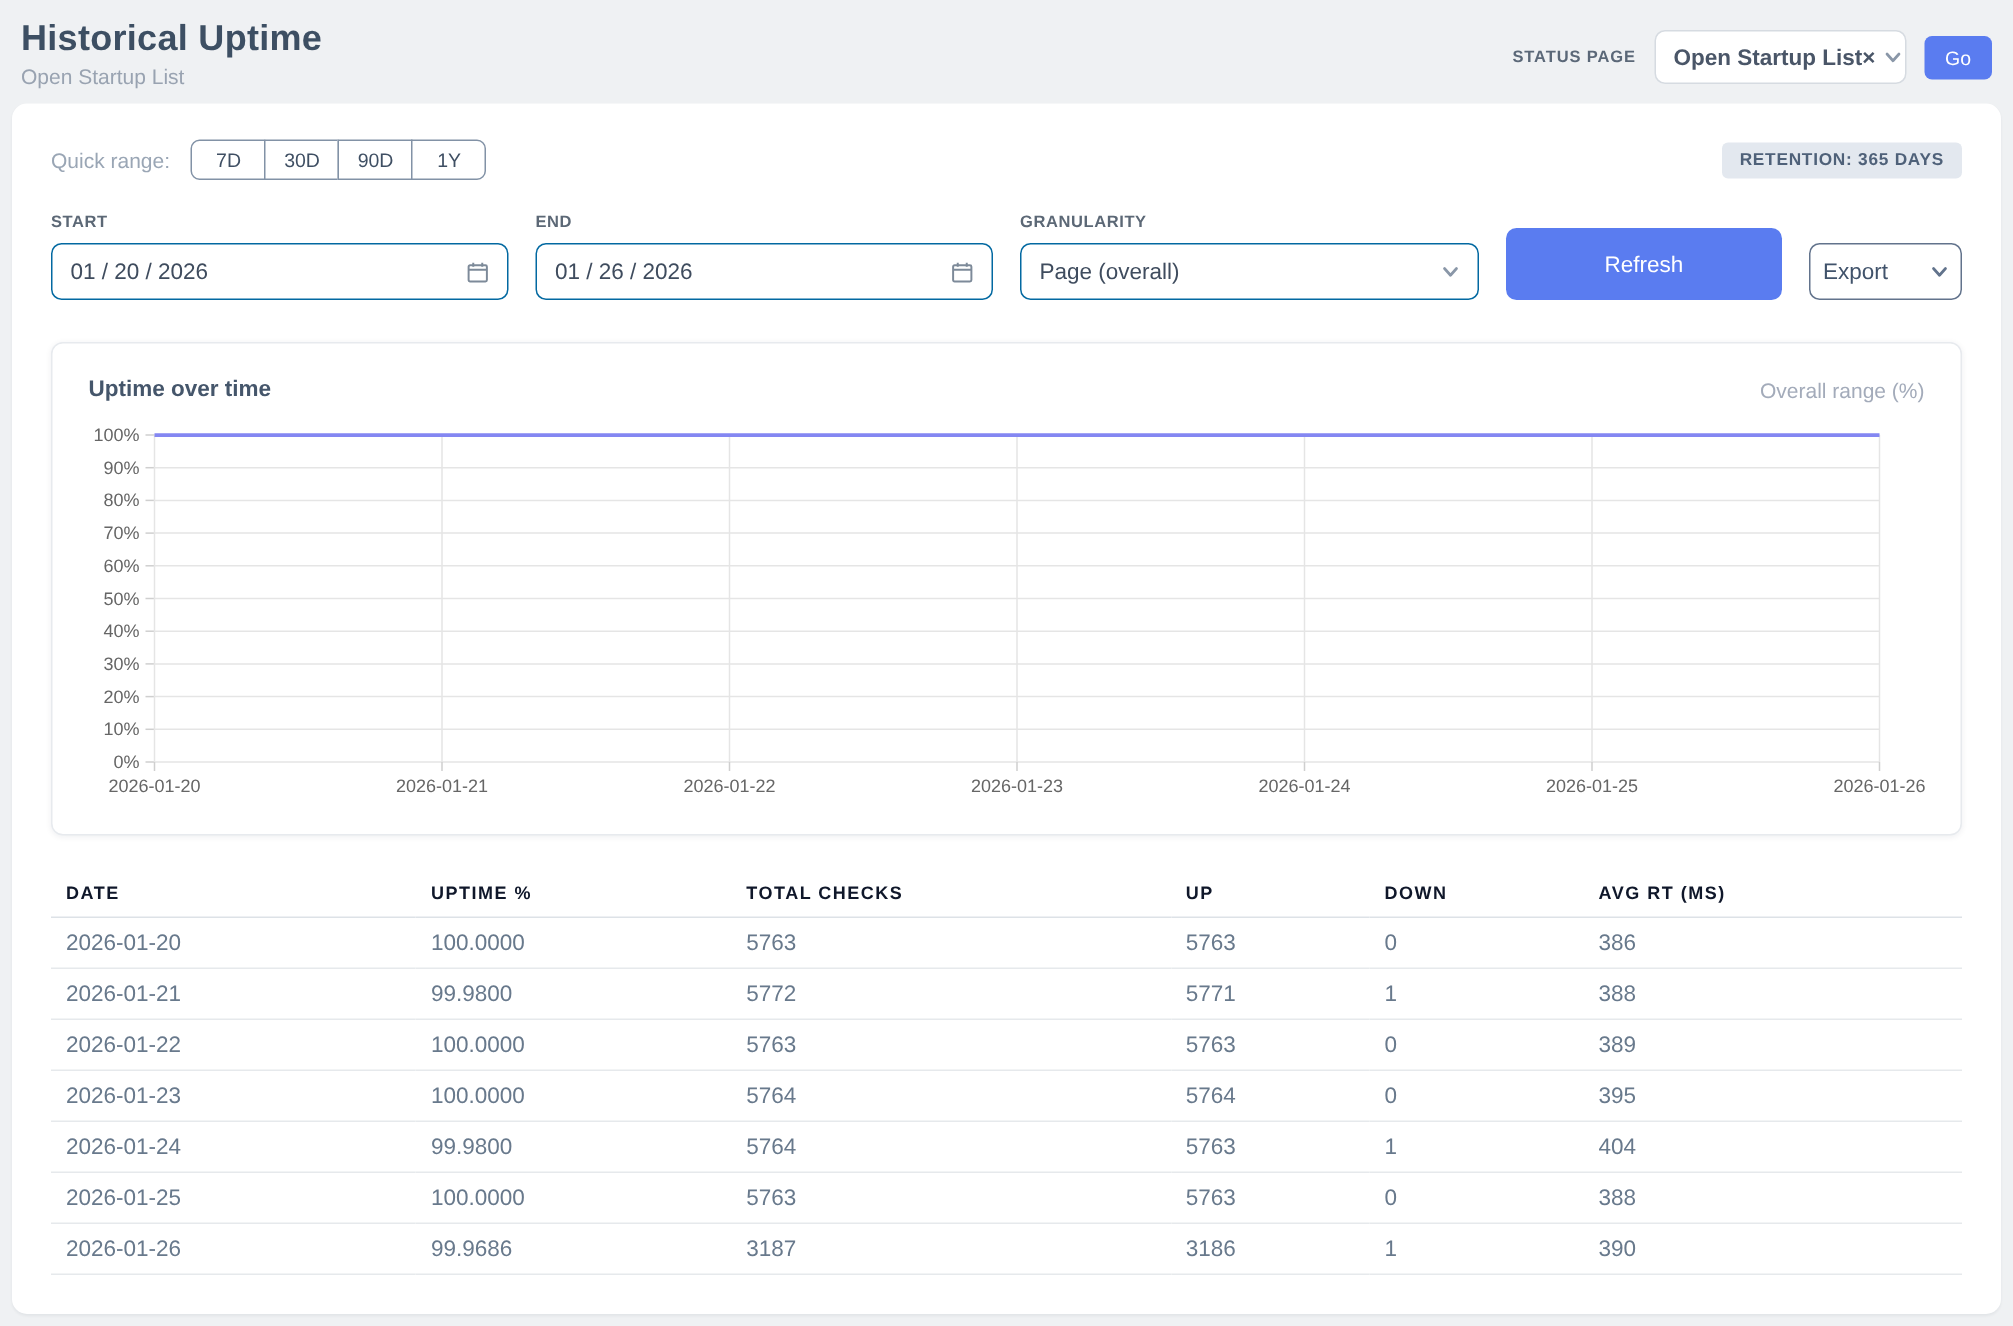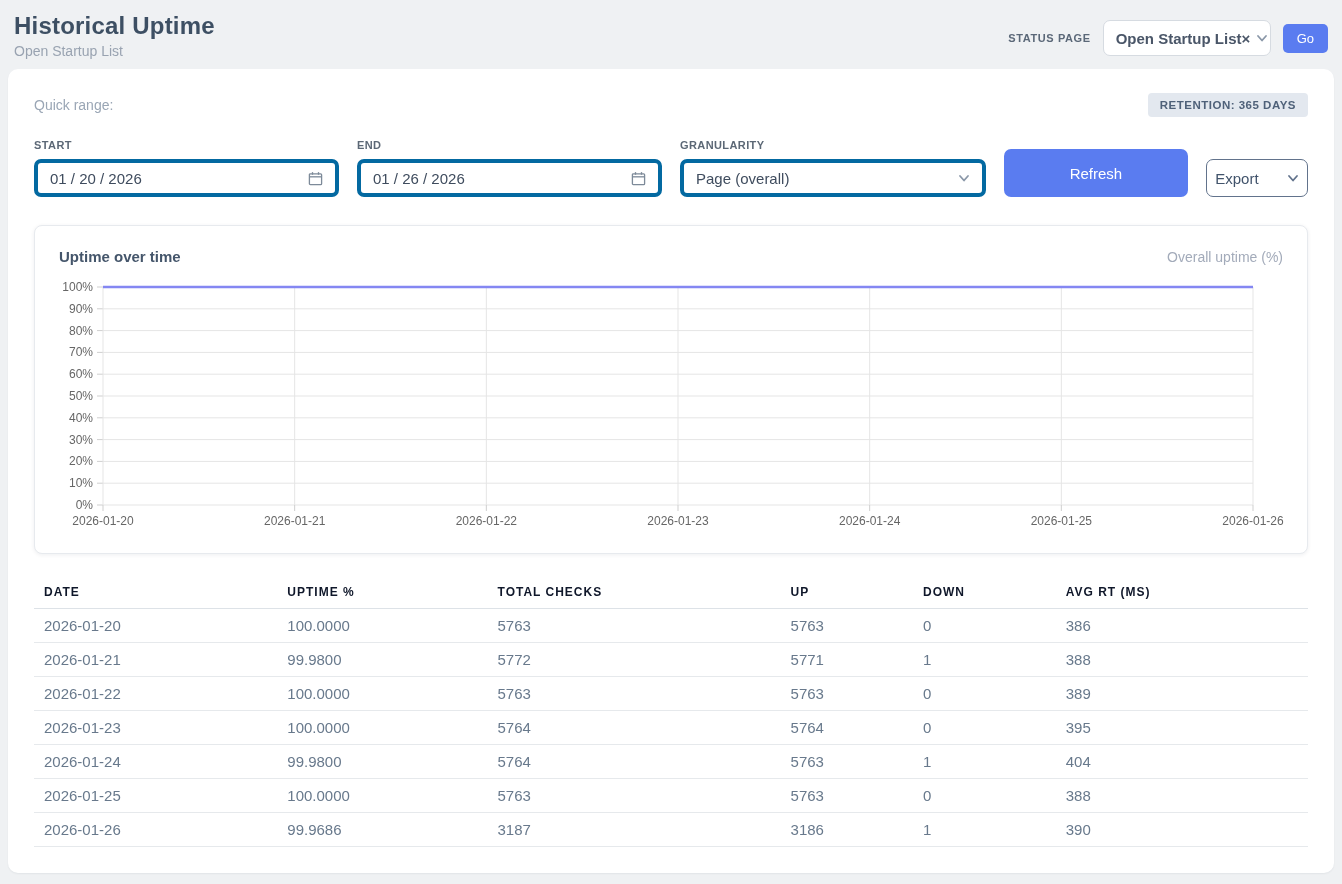--- a/index.html
+++ b/index.html
@@ -51,21 +51,21 @@
   .seg-btn:last-child { border-radius:0 6px 6px 0; }
   .retention-badge {
     background:#e3e8ef; color:#4f6179; font-size:11.5px; font-weight:bold;
     letter-spacing:.5px; padding:6px 12px; border-radius:4px;
   }
   
   .filter-row { display:flex; align-items:flex-end; gap:18px; margin-top:22px; }
   .field { display:flex; flex-direction:column; }
   .field-label { font-size:11px; font-weight:600; color:#5c6876; letter-spacing:.4px; margin-bottom:8px; }
   .text-input, .select-input {
-    height:38px; border:4px solid #0369a1; border-radius:7px; background:#fff;
+    height:38px; border:1px solid #0369a1; border-radius:7px; background:#fff;
     display:flex; align-items:center; justify-content:space-between;
     padding:0 12px; font-size:15px; color:#3f4c5e; cursor:pointer;
   }
   .date-input { width:305px; }
   .gran-select { width:306px; }
   .cal-icon { width:15px; height:15px; }
   .cal-icon rect, .cal-icon line { stroke:#7d8a99; stroke-width:1.4; fill:none; }
   .refresh-button {
     width:191px; height:48px; background:#5a7cf0; border:none; border-radius:7px;
     color:#fff; font-size:15px; font-family:inherit; cursor:pointer;
@@ -116,20 +116,26 @@
     </div>
     <button class="go-button">Go</button>
   </div>
 </div>
 
 <div class="main-panel">
 
   <div class="quickrange-row">
     <div class="quickrange-left">
       <span class="quickrange-label">Quick range:</span>
+      <div class="seg-group">
+          <button class="seg-btn">7D</button>
+          <button class="seg-btn">30D</button>
+          <button class="seg-btn">90D</button>
+          <button class="seg-btn">1Y</button>
+        </div>
     </div>
     <span class="retention-badge">RETENTION: 365 DAYS</span>
   </div>
 
   <div class="filter-row">
     <div class="field">
       <span class="field-label">START</span>
       <div class="text-input date-input">
         <span>01 / 20 / 2026</span>
         <svg class="cal-icon" viewBox="0 0 16 16">
@@ -166,21 +172,21 @@
       <span>Export</span>
       <svg class="chev" viewBox="0 0 12 12">
           <polyline points="2,4 6,8.5 10,4"></polyline>
         </svg>
     </button>
   </div>
 
   <div class="chart-card">
     <div class="chart-head">
       <span class="chart-title">Uptime over time</span>
-      <span class="chart-legend">Overall uptime (%)</span>
+      <span class="chart-legend">Overall range (%)</span>
     </div>
     <div class="chart-svg-wrap">
       <svg class="chart" width="1226" height="258" viewBox="0 0 1226 258">
           <line x1="44" y1="226" x2="1194" y2="226" stroke="#e5e5e5" stroke-width="1"></line>
           <line x1="38" y1="226" x2="44" y2="226" stroke="#cfcfcf" stroke-width="1"></line>
           <text x="34" y="230" text-anchor="end" font-size="12" fill="#666666" font-family="Liberation Sans, sans-serif">0%</text>
           <line x1="44" y1="204.20000000000002" x2="1194" y2="204.20000000000002" stroke="#e5e5e5" stroke-width="1"></line>
           <line x1="38" y1="204.20000000000002" x2="44" y2="204.20000000000002" stroke="#cfcfcf" stroke-width="1"></line>
           <text x="34" y="208.20000000000002" text-anchor="end" font-size="12" fill="#666666" font-family="Liberation Sans, sans-serif">10%</text>
           <line x1="44" y1="182.4" x2="1194" y2="182.4" stroke="#e5e5e5" stroke-width="1"></line>

